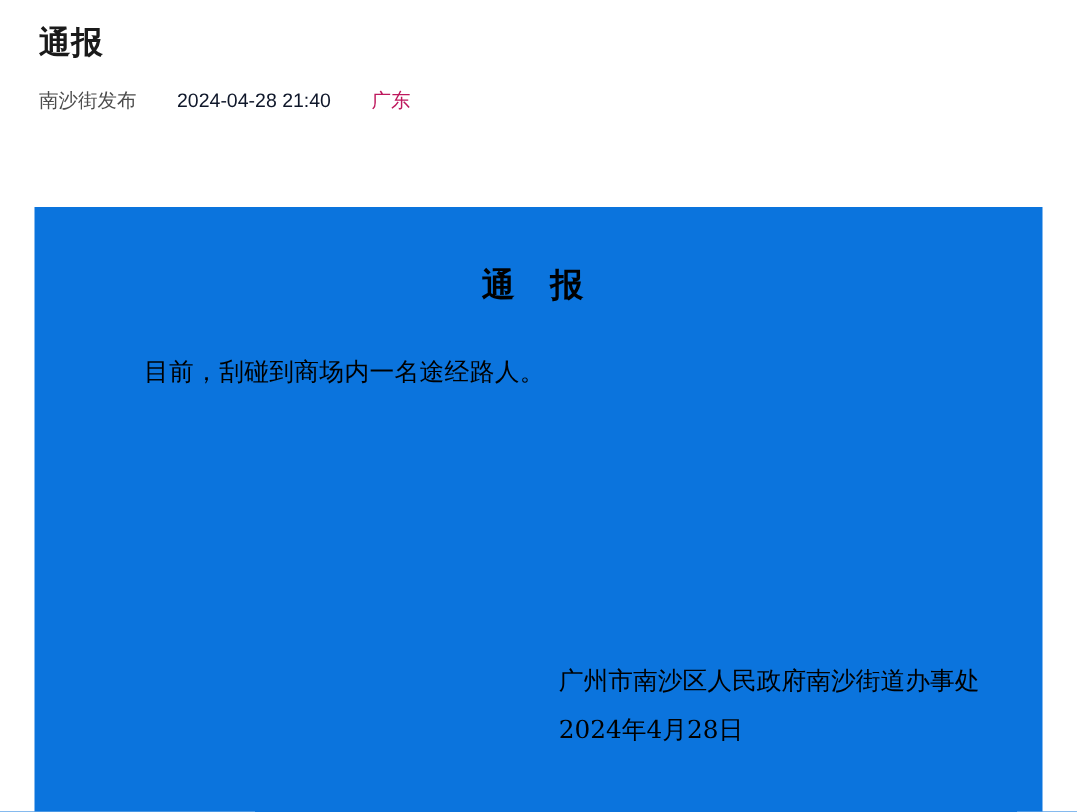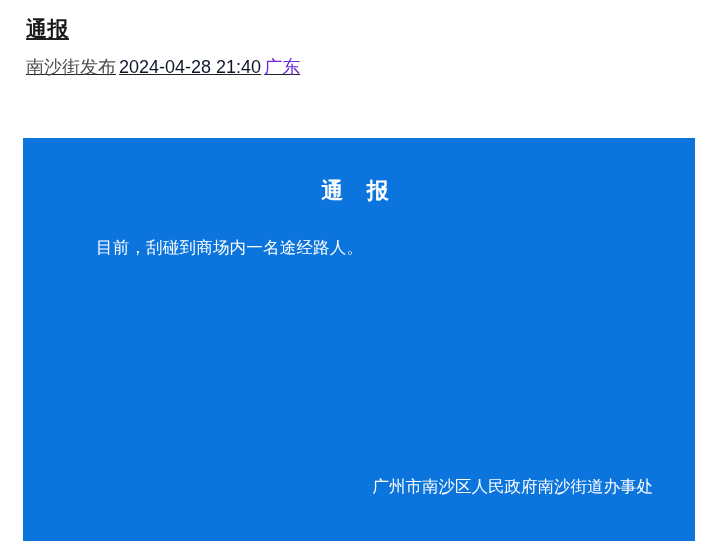--- a/index.html
+++ b/index.html
@@ -12,60 +12,59 @@
     background: #ffffff;
     font-family: "Liberation Sans", "DejaVu Sans", sans-serif;
     color: #222222;
     overflow: hidden;
   }
   .page {
     position: relative;
     width: 718px;
     height: 541px;
     box-sizing: border-box;
-    text-decoration: underline;
   }
   .article-header {
     padding: 14px 26px 0 26px;
   }
   .article-title {
     font-size: 21px;
     line-height: 30px;
     font-weight: 700;
     color: #1a1a1a;
     letter-spacing: 0.5px;
     margin: 0;
   }
   .meta-row {
     margin-top: 14px;
     display: flex;
     align-items: center;
-    gap: 3px;
-    font-size: 18px;
+    gap: 27px;
+    font-size: 13px;
     line-height: 18px;
   }
   .meta-source {
     color: #4c4c4c;
   }
   .meta-time {
     color: #0f172a;
   }
   .meta-location {
-    color: #6d28d9;
+    color: #be185d;
   }
   .notice-card {
     position: absolute;
     left: 23px;
     top: 138px;
     width: 672px;
     height: 403px;
     background: #0b74dd;
     box-sizing: border-box;
     padding: 26px 40px 0 40px;
-    color: #ffffff;
+    color: #000000;
     font-family: "DejaVu Serif", "Liberation Serif", serif;
   }
   .notice-title {
     text-align: center;
     font-size: 22px;
     font-weight: 700;
     letter-spacing: 8px;
     margin: 10px 0 0 0;
     line-height: 32px;
   }
@@ -107,16 +106,17 @@
     </div>
   </div>
 
   <div class="notice-card" style="background: rgb(11, 116, 221);">
     <div class="notice-title">通 报</div>
     <div class="notice-body">
       <p>目前，刮碰到商场内一名途经路人。</p>
     </div>
     <div class="signature">
       <span class="sig-line">广州市南沙区人民政府南沙街道办事处</span>
+      <span class="sig-line">2024年4月28日</span>
     </div>
   </div>
 
 </div>
 
 </body></html>

